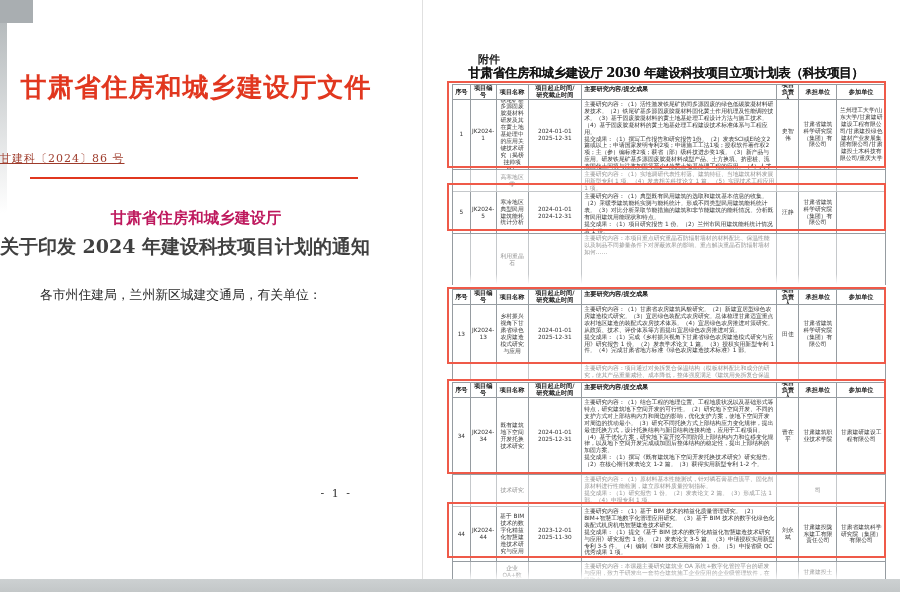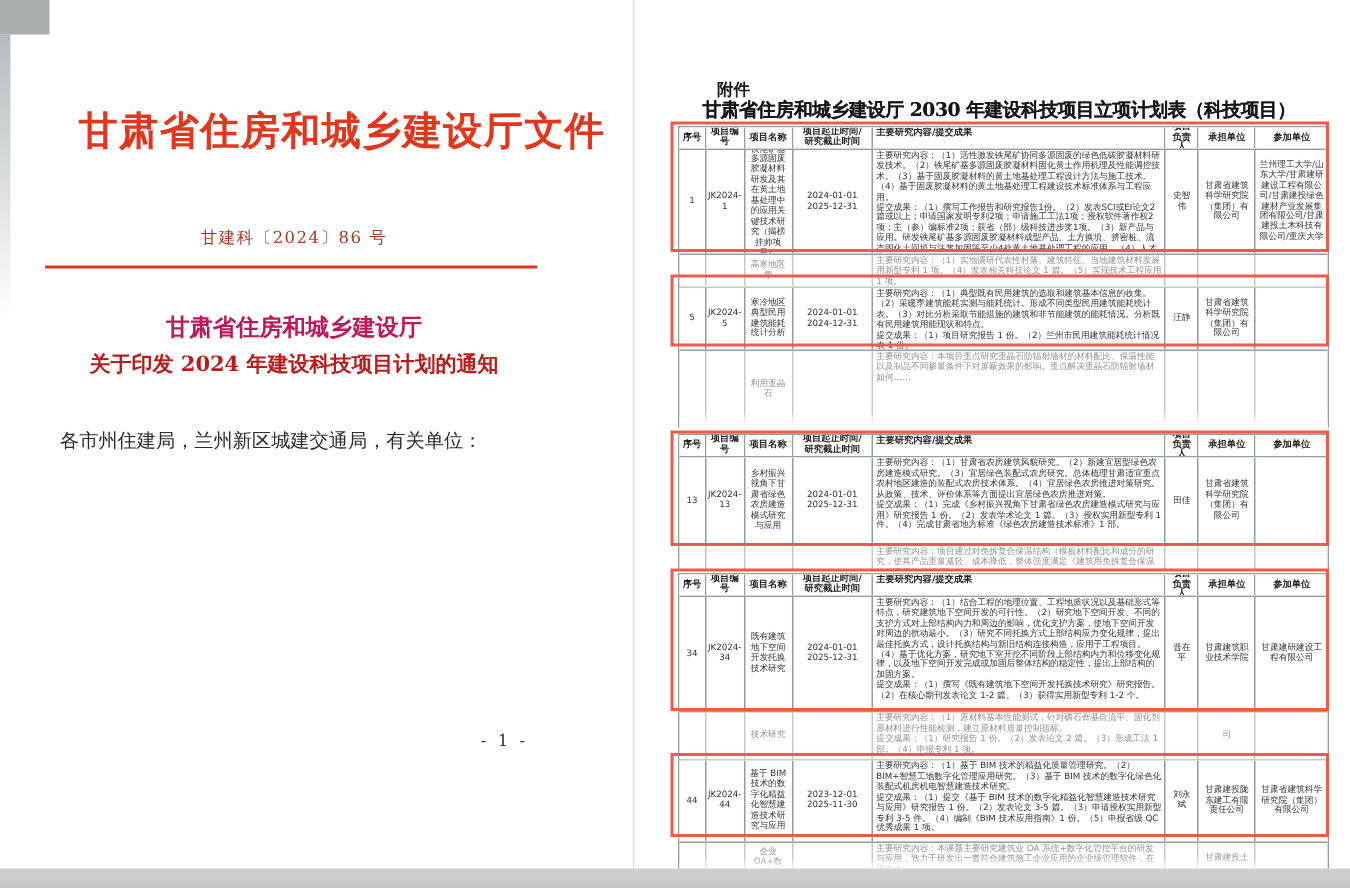--- a/index.html
+++ b/index.html
@@ -13,28 +13,28 @@
   #page-divider{position:absolute;left:422px;top:0;width:1px;height:579px;background:#e0e0e0;}
   #bottom-band{position:absolute;left:0;top:579px;width:900px;height:13px;
                background:linear-gradient(#cdd1d2,#c3c7c8);}
   #corner-artifact{position:absolute;left:0;top:0;width:33px;height:23px;background:#a9aeb1;}
   #edge-artifact{position:absolute;left:0;top:23px;width:7px;height:190px;
                  background:linear-gradient(#b6bbbd,rgba(255,255,255,0));}
 
   
   .serif{font-family:"DejaVu Serif","Liberation Serif",serif;}
   #letterhead-title{position:absolute;left:0;top:70px;width:392px;text-align:center;
-    font-size:26px;font-weight:bold;color:#e1371f;letter-spacing:1px;padding-left:32px;}
-  #doc-number{position:absolute;left:0;top:151px;width:392px;text-align:center;
-    font-size:11px;color:#9e3b2b;letter-spacing:1px;}
+    font-size:26px;font-weight:bold;color:#e1371f;letter-spacing:1px;}
+  #doc-number{position:absolute;left:0;top:151px;width:392px;text-align:left;
+    font-size:11px;color:#9e3b2b;letter-spacing:1px;text-decoration:underline;}
   #red-rule{position:absolute;left:30px;top:177px;width:328px;height:2px;background:#e1371f;}
   #heading1{position:absolute;left:0;top:208px;width:392px;text-align:center;
     font-size:15.5px;font-weight:bold;color:#be185d;}
-  #heading2{position:absolute;left:0;top:234px;width:392px;text-align:center;
-    font-size:14px;font-weight:bold;color:#b91c1c;}
+  #heading2{position:absolute;left:0;top:234px;width:392px;text-align:left;
+    font-size:19px;font-weight:bold;color:#404040;}
   #body-text{position:absolute;left:40px;top:283px;width:322px;font-size:12.8px;
     line-height:23.6px;color:#2b2b2b;text-align:justify;}
   #body-text p{margin:0;text-indent:2em;}
   #body-text .salutation{text-indent:0;}
   #page-number{position:absolute;left:0;top:487px;width:352px;text-align:right;
     font-size:11px;color:#333;letter-spacing:2px;}
 
   
   #attachment-label{position:absolute;left:55px;top:52px;font-size:11px;font-weight:bold;color:#1a1a1a;}
   #table-title{position:absolute;left:23px;top:65px;width:440px;text-align:center;white-space:nowrap;

